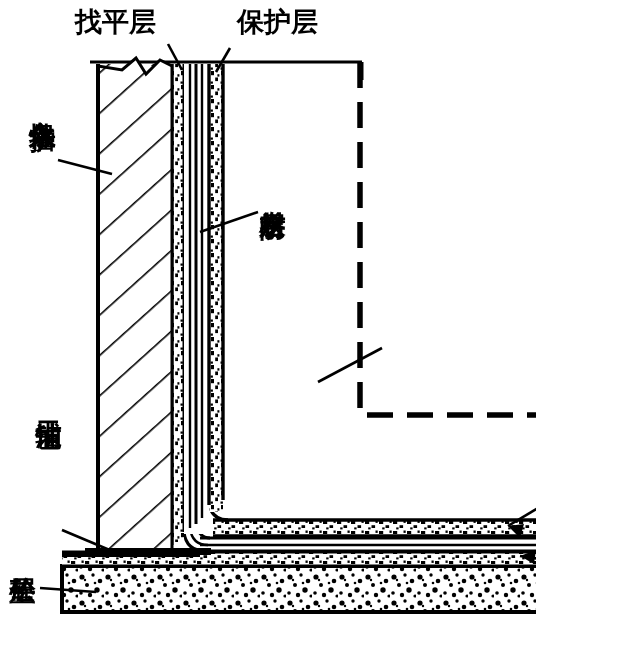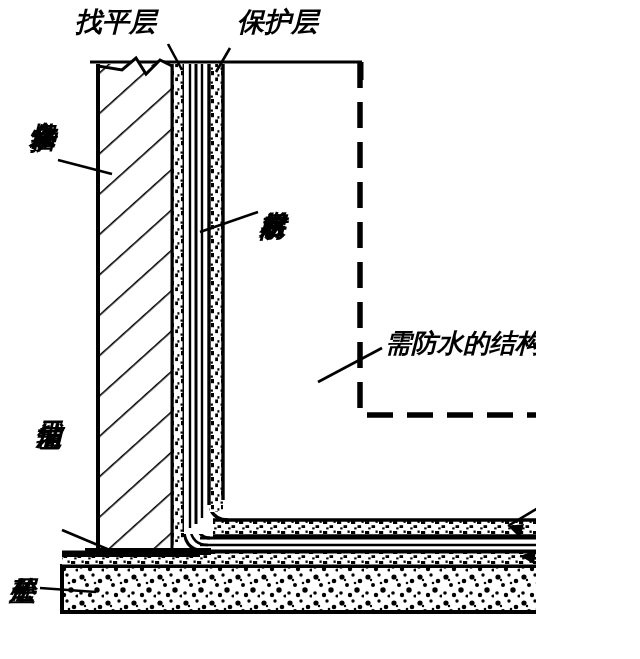--- a/index.html
+++ b/index.html
@@ -10,21 +10,20 @@
   }
   body {
     font-family: "DejaVu Sans", sans-serif;
   }
   #stage {
     position: relative;
     width: 536px;
     height: 659px;
     background: #ffffff;
     overflow: hidden;
-    font-style: italic;
   }
   #drawing {
     position: absolute;
     left: 0;
     top: 0;
     width: 640px;
     height: 659px;
   }
   .lbl {
     position: absolute;
@@ -189,21 +188,20 @@
   </svg>
 
   <div class="lbl" style="left:75px; top:8px; font-size:27px;">找平层</div>
 
   <div class="lbl" style="left:237px; top:8px; font-size:27px;">保护层</div>
 
   <div class="lbl vert" style="left:30px; top:100px; font-size:26px; height:200px;">永久性保护墙</div>
 
   <div class="lbl vert" style="left:260px; top:190px; font-size:26px; height:168px;">卷材防水层</div>
 
-  <div class="lbl" style="left:385px; top:330px; font-size:26px;">需防水的结构</div>
 
   <div class="lbl vert" style="left:36px; top:400px; font-size:26px; height:134px;">干铺油毡</div>
 
   <div class="lbl vert" style="left:10px; top:556px; font-size:26px; height:100px;">砼垫层</div>
 
   <div class="lbl vert" style="left:592px; top:396px; font-size:26px; height:100px;">保护层</div>
 
   <div class="lbl vert" style="left:592px; top:530px; font-size:26px; height:100px;">找平层</div>
 
 </div>

